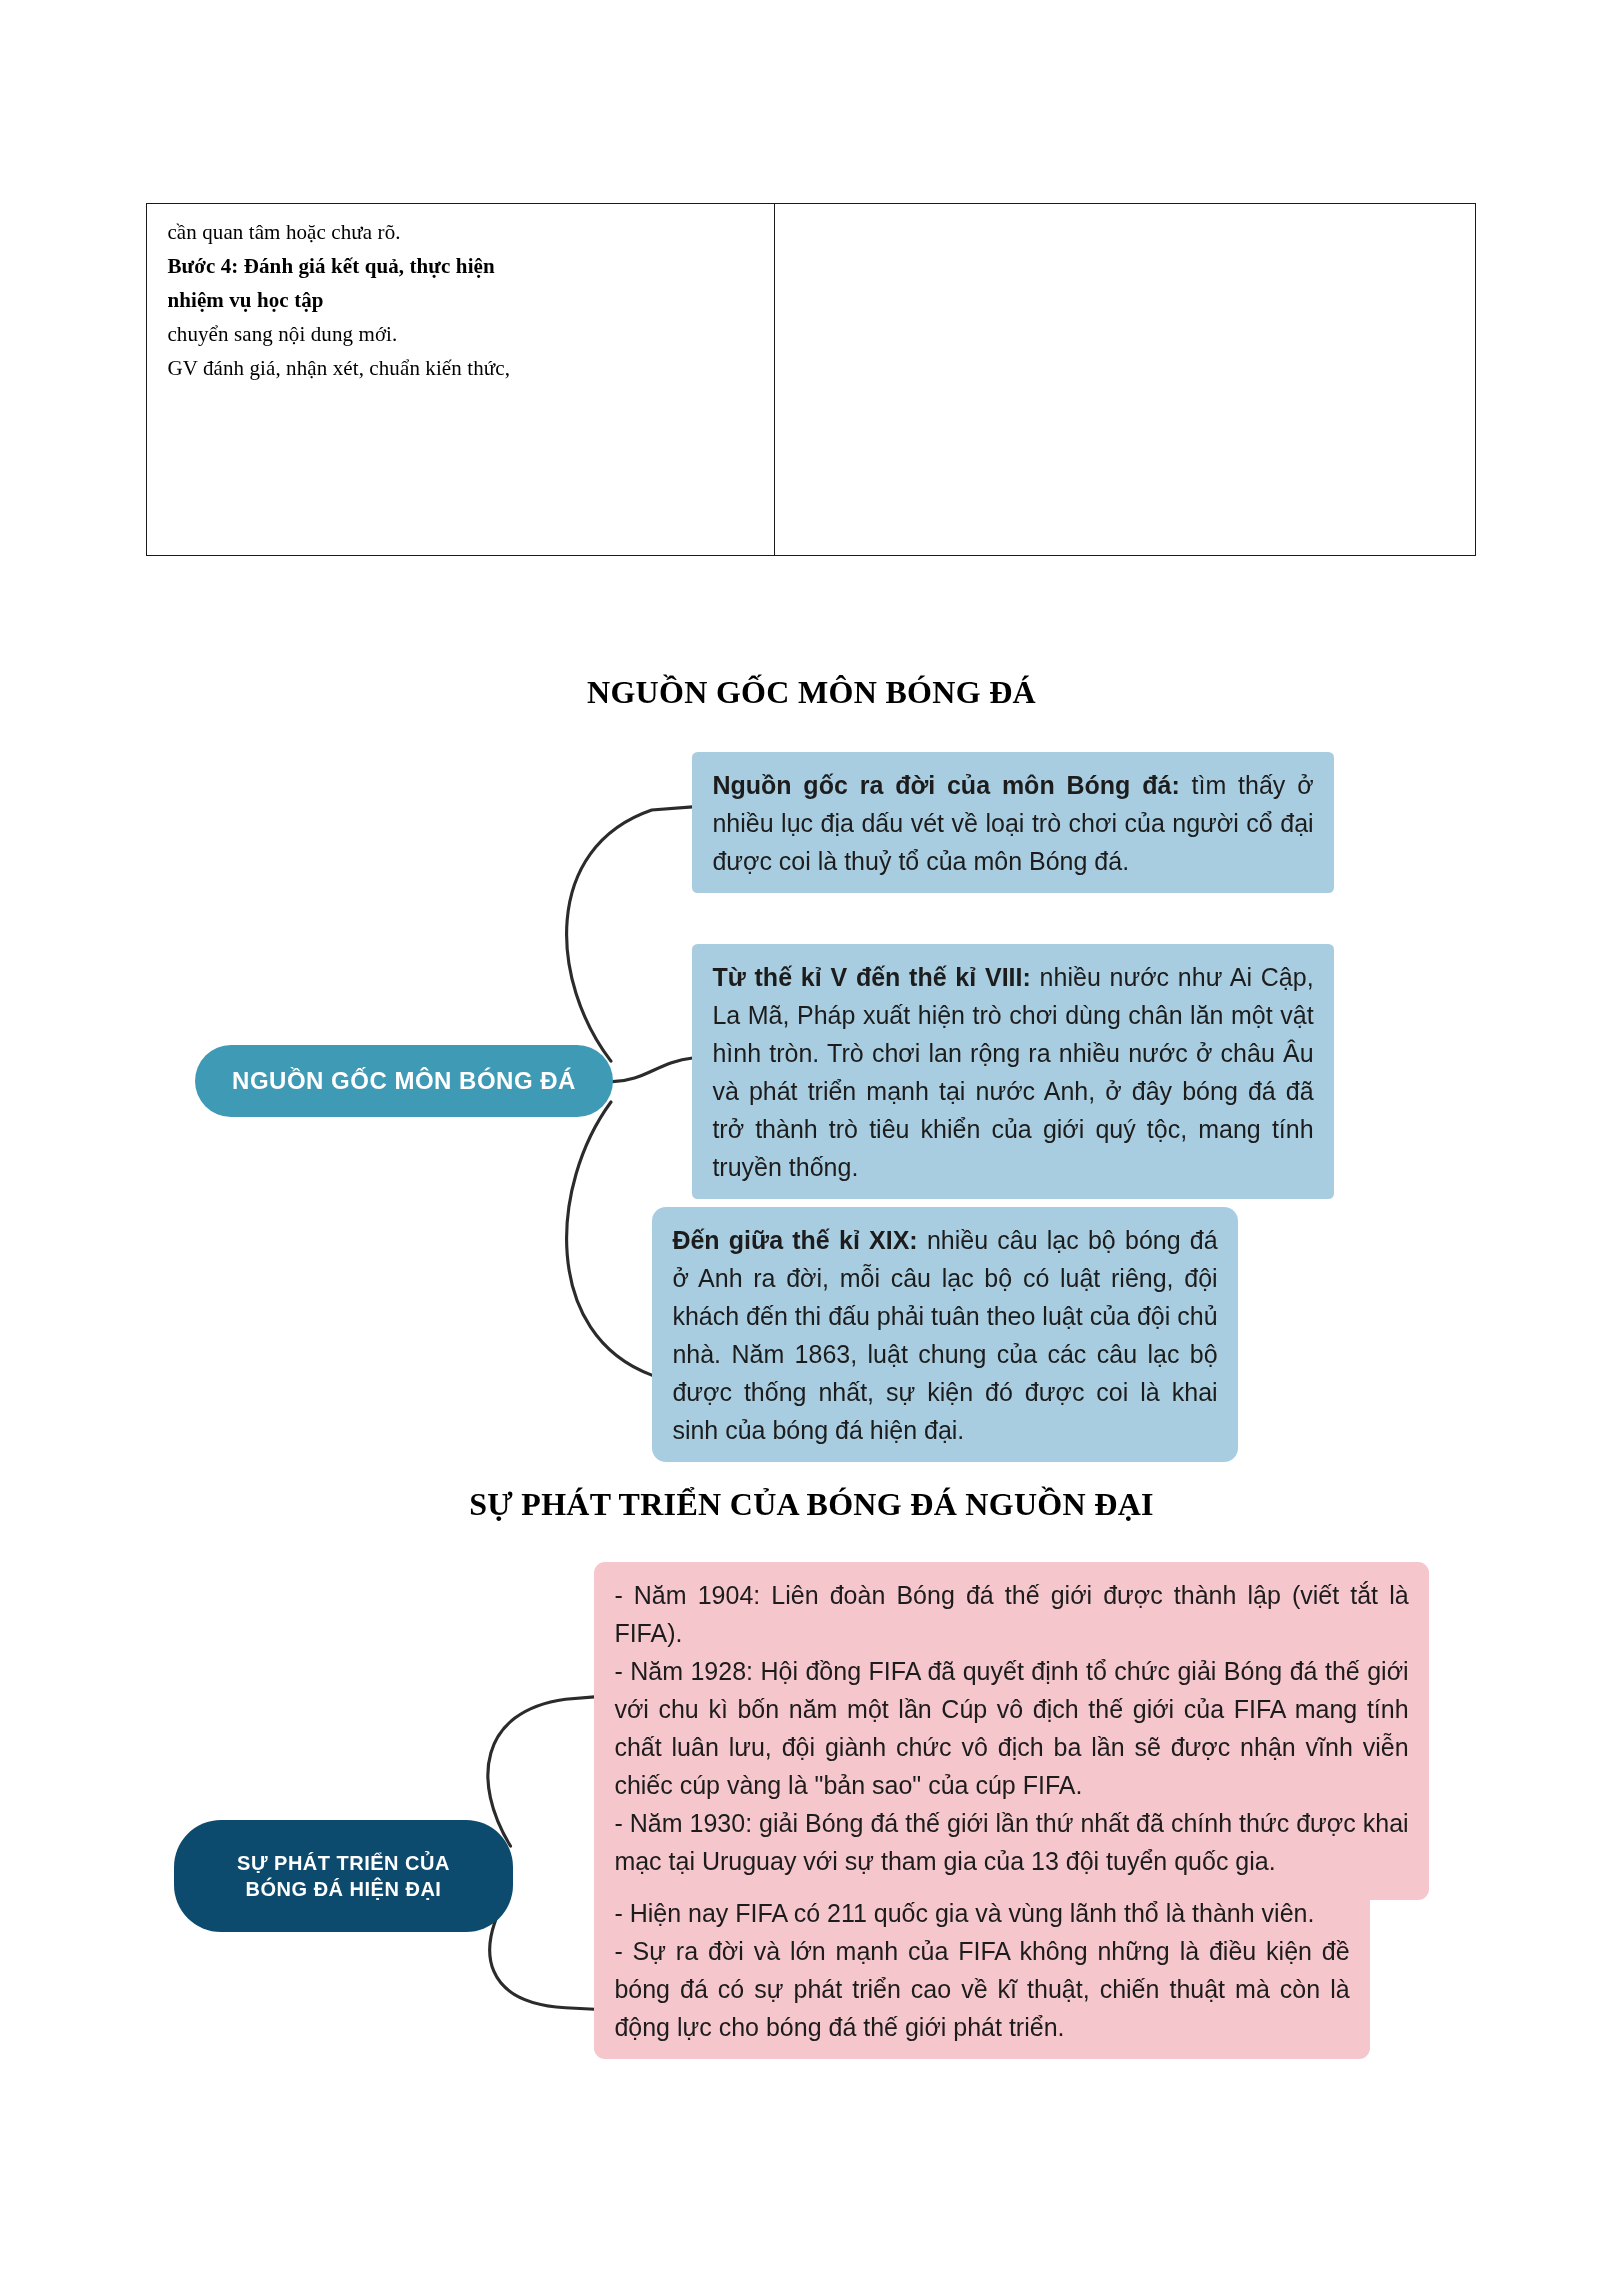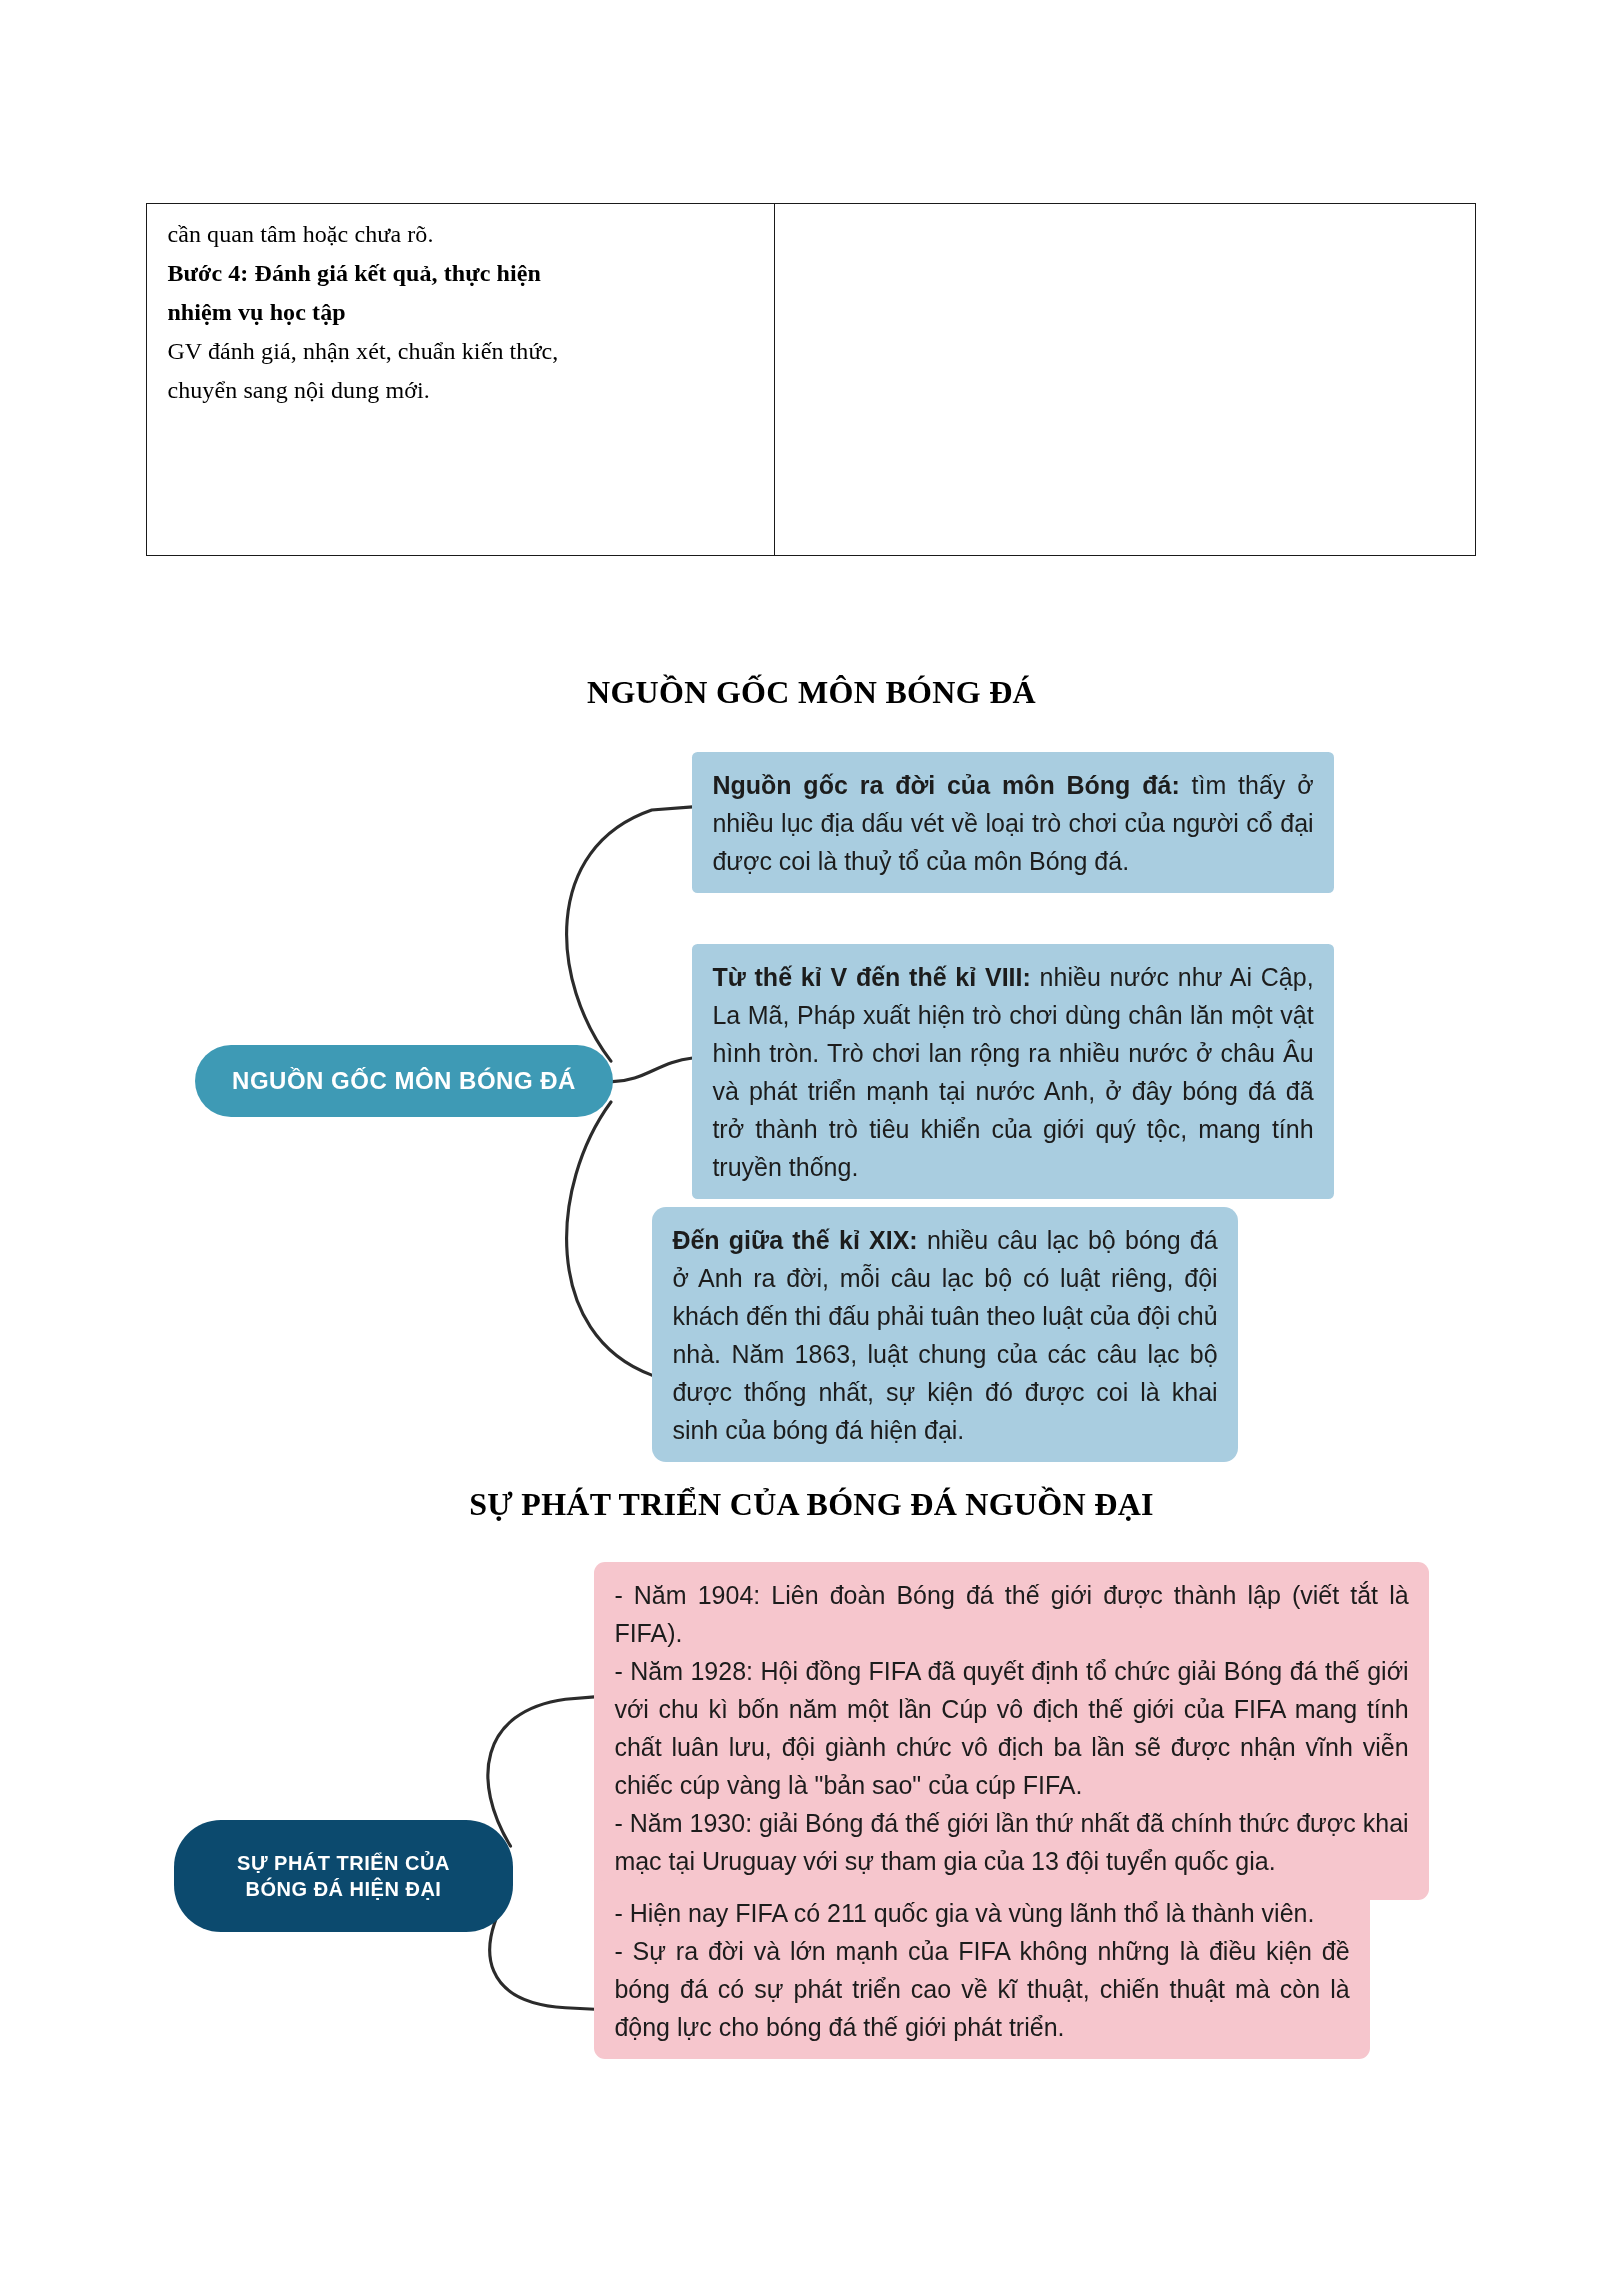--- a/index.html
+++ b/index.html
@@ -36,21 +36,21 @@
   .lesson-table .col-left {
     width: 628px;
     box-sizing: border-box;
     border-right: 1.6px solid #1a1a1a;
     padding: 11px 22px 7.9px 20.4px;
   }
   .lesson-table .col-right {
     flex: 1;
   }
   .tbl-line {
-    font-size: 24px;
+    font-size: 21px;
     line-height: 1.62;
     text-align: justify;
     text-justify: inter-word;
     margin: 0;
     letter-spacing: 0.1px;
   }
   .tbl-line.bold {
     font-weight: bold;
   }
   .tbl-line.nojust {
@@ -136,22 +136,22 @@
 </head>
 <body>
 
 <div class="page">
 
   <div class="lesson-table">
     <div class="col-left">
       <p class="tbl-line nojust">cần quan tâm hoặc chưa rõ.</p>
       <p class="tbl-line bold">Bước 4: Đánh giá kết quả, thực hiện</p>
       <p class="tbl-line bold nojust">nhiệm vụ học tập</p>
+      <p class="tbl-line nojust">chuyển sang nội dung mới.</p>
       <p class="tbl-line">GV đánh giá, nhận xét, chuẩn kiến thức,</p>
-      <p class="tbl-line nojust">chuyển sang nội dung mới.</p>
     </div>
     <div class="col-right"></div>
   </div>
 
   <div class="section-heading" id="heading-nguon-goc">NGUỒN GỐC MÔN BÓNG ĐÁ</div>
 
   <svg class="connector-layer" viewBox="0 0 2067 2924" aria-hidden="true">
 
     <path d="M 778 1352 C 700 1250, 690 1080, 830 1032 L 882 1028" fill="none" stroke="#2b2b2b" stroke-width="4" stroke-linecap="round"></path>
 

